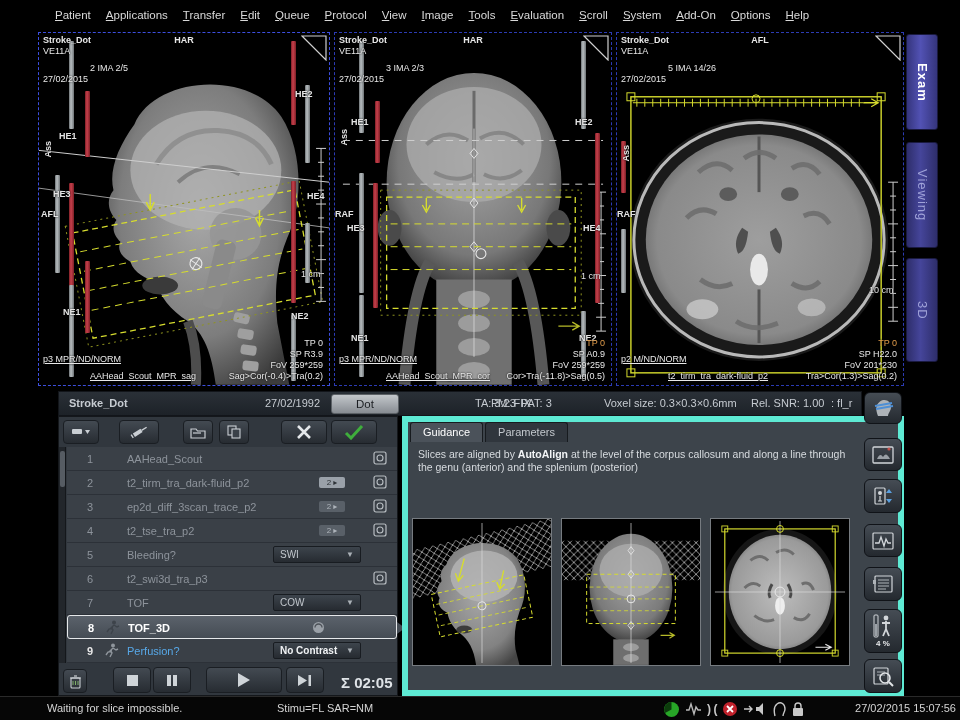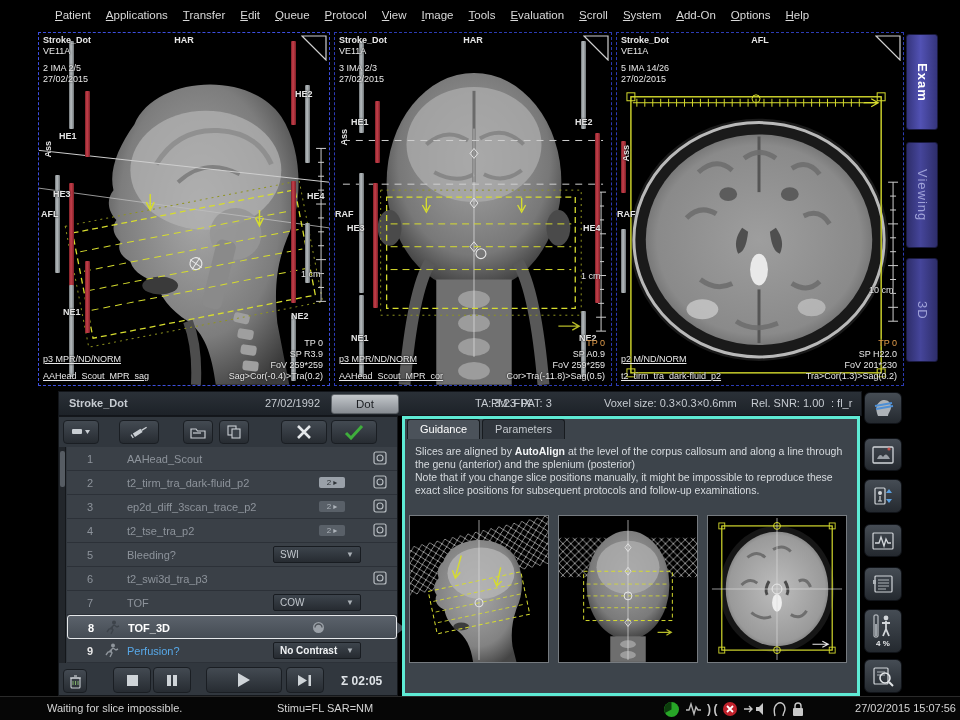--- a/index.html
+++ b/index.html
@@ -15,21 +15,21 @@
   
   .viewports{position:absolute;left:0;top:30px;width:960px;height:360px;background:#000;}
   .panel{position:absolute;top:2px;height:354px;background:#000;border:1px dashed #2c3bb4;}
   .panel .mri{position:absolute;left:0;top:0;width:100%;height:100%;}
   .ov{position:absolute;color:#e8e8e8;font-size:9px;line-height:11px;text-shadow:0 0 2px #000;}
   .ov.b{font-weight:bold;}
   .tl{left:4px;top:2px;}
   .tc{top:2px;left:0;width:100%;text-align:center;font-weight:bold;}
   .bl{left:4px;bottom:3px;text-decoration:underline;}
   .br{right:6px;bottom:3px;text-align:right;}
-  .sp6{margin-top:6px;}
+  .sp6{margin-top:6px;margin-left:47px;}
   .tp-orange{color:#e09b4a;}
   .corner{position:absolute;top:2px;right:2px;width:26px;height:26px;}
   .cbar{position:absolute;width:5px;border-radius:1px;}
   .cbar.red{background:linear-gradient(90deg,#7d1f26,#c8404c 40%,#7d1f26);}
   .cbar.gray{background:linear-gradient(90deg,#6d7275,#b9bfc2 40%,#6d7275);}
   .clabel{position:absolute;color:#e4e4e4;font-size:9px;font-weight:bold;text-shadow:0 0 2px #000;}
   .vlabel{position:absolute;color:#e4e4e4;font-size:9px;font-weight:bold;writing-mode:vertical-rl;transform:rotate(180deg);text-shadow:0 0 2px #000;}
   .overlay-svg{position:absolute;left:0;top:0;width:100%;height:100%;pointer-events:none;}
 
   
@@ -69,23 +69,23 @@
   .pdd{position:absolute;left:206px;top:3px;width:88px;height:17px;background:linear-gradient(#3d444c,#262b31);
        border:1px solid #181c21;border-radius:2px;color:#c2c7cd;font-size:10px;display:flex;align-items:center;cursor:pointer;}
   .pdd .ddtxt{flex:1;padding-left:6px;white-space:nowrap;overflow:hidden;}
   .pdd .dda{width:14px;color:#aab0b6;font-size:8px;}
   .pdd.strong .ddtxt{color:#f0f2f4;font-weight:bold;}
   .phead{position:absolute;left:306px;top:4px;}
   .runner{position:absolute;left:38px;top:4px;}
   .seltail{position:absolute;right:-9px;top:6px;width:0;height:0;border-left:8px solid #454c54;
            border-top:6px solid transparent;border-bottom:6px solid transparent;}
   .transport{position:absolute;left:0;top:248px;width:340px;height:32px;}
-  .sumtime{position:absolute;left:282px;top:9px;color:#dfe3e7;font-size:12px;font-weight:bold;}
-
-  .guidance{position:absolute;left:402px;top:26px;width:458px;height:280px;background:#3d444b;border:3px solid #5eead4;}
+  .sumtime{position:absolute;left:282px;top:9px;color:#dfe3e7;font-size:15px;font-weight:bold;}
+
+  .guidance{position:absolute;left:402px;top:26px;width:502px;height:280px;background:#3d444b;border:6px solid #5eead4;}
   .gtabs{position:absolute;left:2px;top:0;height:20px;display:flex;gap:2px;}
   .gtab{padding:3px 12px 0 12px;font-size:11px;color:#c3c8cd;background:#30363d;border:1px solid #171b1f;border-bottom:none;
         border-radius:3px 3px 0 0;cursor:pointer;}
   .gtab.active{background:#4b525a;color:#fff;}
   .gtext{position:absolute;left:10px;top:26px;width:438px;color:#d7dbdf;font-size:10.5px;line-height:13px;}
   .gtext b{color:#f2f4f6;}
   .thumbs{position:absolute;left:4px;top:96px;display:flex;gap:9px;}
   .thumb{width:140px;height:148px;background:#000;border:1px solid #767b80;cursor:pointer;}
 
   .rail{position:absolute;left:864px;top:1px;width:40px;height:305px;}
@@ -608,21 +608,20 @@
       </div>
     </div>
 
     <div class="guidance">
       <div class="gtabs">
         <div class="gtab active">Guidance</div>
         <div class="gtab">Parameters</div>
       </div>
       <div class="gtext">
         <div><span>Slices are aligned by </span><b>AutoAlign</b><span> at the level of the corpus callosum and along a line through the genu (anterior) and the splenium (posterior)</span></div>
-        <div>Note that if you change slice positions manually, it might be impossible to reproduce these exact slice positions for subsequent protocols and follow-up examinations.</div>
       </div>
       <div class="thumbs">
 
         <svg class="thumb" viewBox="0 0 140 148">
           <defs>
             <pattern id="xh1" width="8" height="8" patternUnits="userSpaceOnUse">
               <path d="M0,8 L8,0 M0,0 L8,8" stroke="#cfcfcf" stroke-width="0.8"></path>
             </pattern>
             <radialGradient id="tg1" cx="48%" cy="42%" r="65%">
                 <stop offset="0%" stop-color="#a9a9a9"></stop>

